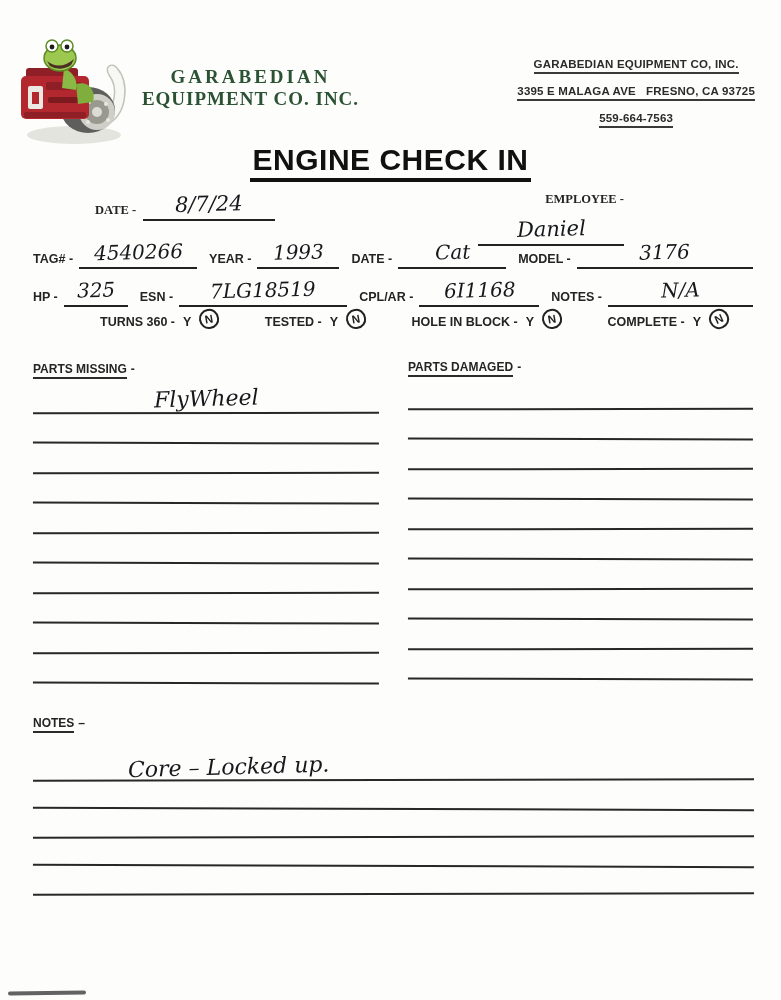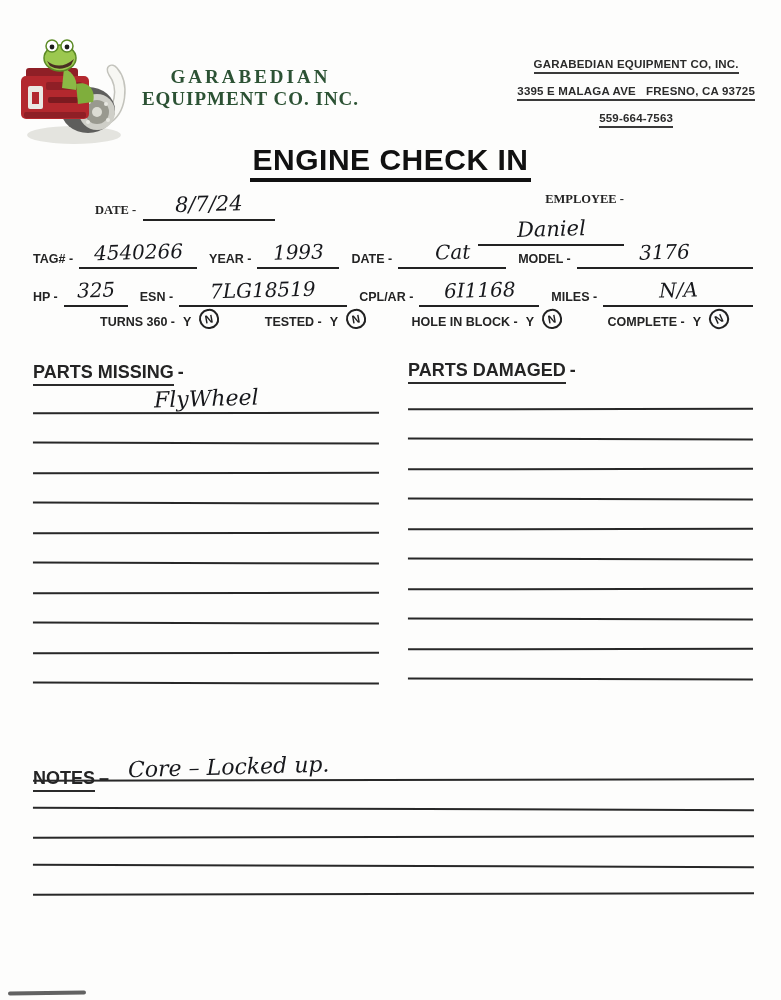--- a/index.html
+++ b/index.html
@@ -65,21 +65,21 @@
   .check { display:flex; align-items:flex-end; gap:8px; }
   .check .yes { font-size:12.5px; font-weight:bold; }
   .circle-n {
     display:inline-flex; width:20px; height:20px; align-items:center; justify-content:center;
     border:2px solid #222; border-radius:52% 46% 50% 48% / 48% 52% 46% 54%;
     font-size:11.5px; font-weight:bold; transform:rotate(-10deg); box-sizing:border-box;
   }
   .check:last-child .circle-n { transform:rotate(-24deg); }
 
   
-  .sec-label { position:absolute; font-size:18px; font-weight:bold; color:#242424; }
+  .sec-label { position:absolute; font-size:12px; font-weight:bold; color:#242424; }
   .sec-label .u { border-bottom:2px solid #2b2b2b; padding-bottom:1px; display:inline-block; }
   .sec-label .dash { margin-left:4px; }
 
   .lines { position:absolute; }
   .write-line { height:28px; border-bottom:2px solid #282828; text-align:center; }
   .write-line:nth-child(even) { transform:rotate(.18deg); }
   .write-line:nth-child(odd)  { transform:rotate(-.12deg); }
   .hw-line { font-size:22px; line-height:30px; }
   .notes-lines .write-line { height:28.5px; text-align:left; padding-left:95px; box-sizing:border-box; }
 
@@ -181,21 +181,21 @@
     </div>
     <div class="field">
       <span class="lbl">ESN -</span>
       <span class="blank w168"><span class="hw hw-f">7LG18519</span></span>
     </div>
     <div class="field">
       <span class="lbl">CPL/AR -</span>
       <span class="blank w120"><span class="hw hw-f">6I1168</span></span>
     </div>
     <div class="field grow">
-      <span class="lbl">MILES -</span>
+      <span class="lbl">NOTES -</span>
       <span class="blank"><span class="hw hw-f">N/A</span></span>
     </div>
   </div>
 
   <div class="checks">
     <div class="check">
       <span class="lbl">TURNS 360 -</span>
       <span class="yes">Y</span>
       <span class="circle-n">
           <span>N</span>
@@ -249,21 +249,21 @@
     <div class="write-line"><span class="hw hw-line"></span></div>
     <div class="write-line"><span class="hw hw-line"></span></div>
     <div class="write-line"><span class="hw hw-line"></span></div>
     <div class="write-line"><span class="hw hw-line"></span></div>
     <div class="write-line"><span class="hw hw-line"></span></div>
     <div class="write-line"><span class="hw hw-line"></span></div>
     <div class="write-line"><span class="hw hw-line"></span></div>
     <div class="write-line"><span class="hw hw-line"></span></div>
   </div>
 
-  <div class="sec-label" style="left:33px; top:768px;">
+  <div class="sec-label" style="left:33px; top:716px;">
     <span class="u">NOTES</span><span class="dash">–</span>
   </div>
   <div class="lines notes-lines">
     <div class="write-line"><span class="hw hw-line">Core – Locked up.</span></div>
     <div class="write-line"><span class="hw hw-line"></span></div>
     <div class="write-line"><span class="hw hw-line"></span></div>
     <div class="write-line"><span class="hw hw-line"></span></div>
     <div class="write-line"><span class="hw hw-line"></span></div>
   </div>
 

